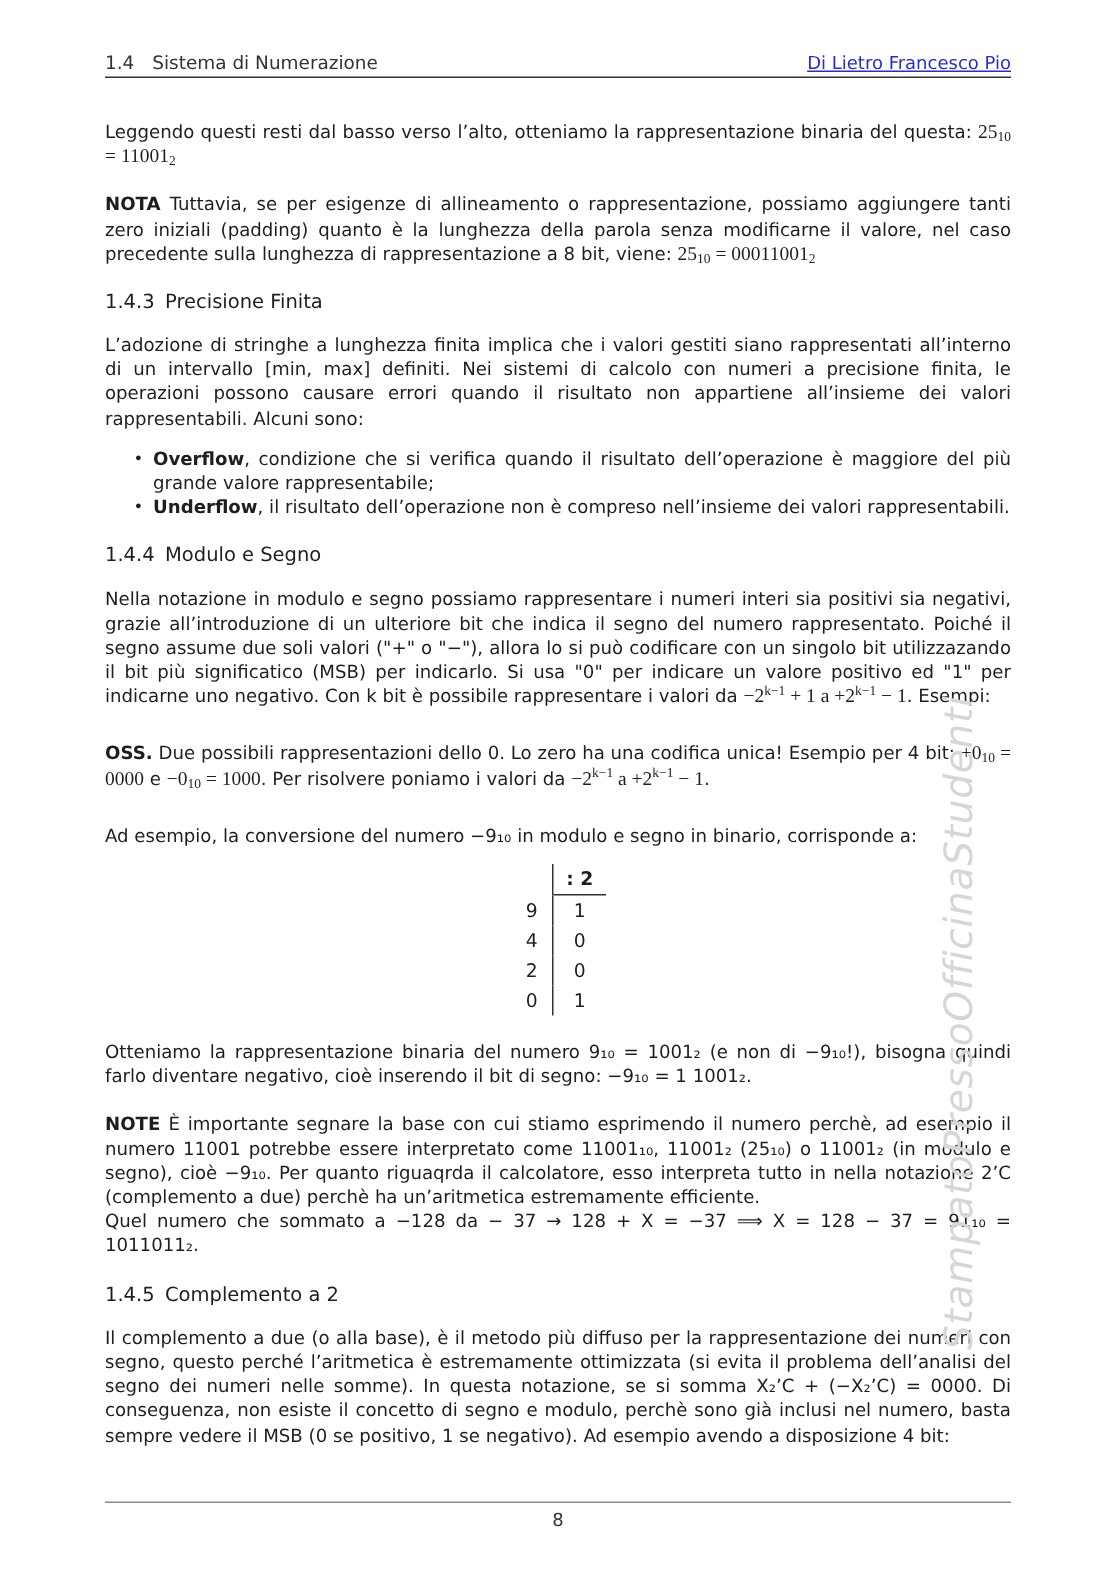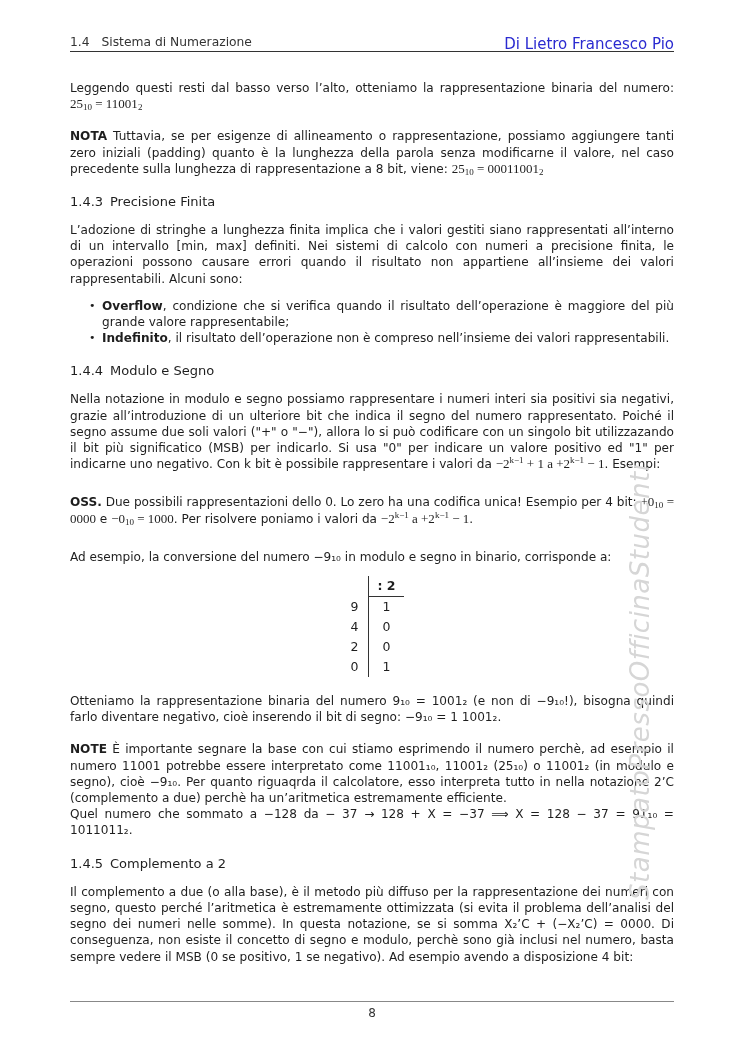--- a/index.html
+++ b/index.html
@@ -3,21 +3,21 @@
 <meta charset="utf-8">
 <style>
   html, body { margin: 0; padding: 0; background: #ffffff; }
   body { width: 744px; height: 1052px; position: relative; overflow: hidden;
          font-family: "DejaVu Sans", sans-serif; color: #1e1e1e; }
   .page { position: absolute; left: 70px; top: 0; width: 604px; height: 1052px; }
   .header { position: absolute; top: 33px; left: 0; width: 604px; height: 18px;
             font-size: 12.3px; border-bottom: 1px solid #333; }
   .header .left { position: absolute; left: 0; top: 2px; color: #333; }
   .header .left .num { margin-right: 8px; }
-  .header .right { position: absolute; right: 0; top: 2px; color: #2a2ad0; font-size: 15px; }
+  .header .right { position: absolute; right: 0; top: 2px; color: #2a2ad0; font-size: 12px; text-decoration: underline; }
   .content { position: absolute; top: 80px; left: 0; width: 604px; font-size: 12.1px; line-height: 16.2px; }
   p { margin: 0; text-align: justify; }
   .m { font-family: Liberation Serif, serif; font-size: 13px; }
   .m sub, .m sup { font-size: 9px; }
   sub { vertical-align: -2px; line-height: 0; }
   sup { vertical-align: 5px; line-height: 0; }
   b { font-weight: bold; }
   h3 { margin: 0; font-size: 13px; font-weight: normal; line-height: 18px; }
   h3 .sec-num { display: inline-block; width: 40px; }
   .gap-s { height: 11px; }
@@ -45,21 +45,21 @@
     <span class="left">
       <span class="num">1.4</span>
       <span>Sistema di Numerazione</span>
     </span>
     <span class="right">Di Lietro Francesco Pio</span>
   </div>
 
   <div class="content">
 
     <p>
-      <span>Leggendo questi resti dal basso verso l’alto, otteniamo la rappresentazione binaria del numero:</span>
+      <span>Leggendo questi resti dal basso verso l’alto, otteniamo la rappresentazione binaria del questa:</span>
       <span class="m"><span>25</span><sub>10</sub> = <span>11001</span><sub>2</sub></span>
     </p>
 
     <div class="gap-m"></div>
 
     <p>
       <b>NOTA</b>
       <span>Tuttavia, se per esigenze di allineamento o rappresentazione, possiamo aggiungere tanti zero iniziali (padding) quanto è la lunghezza della parola senza modificarne il valore, nel caso precedente sulla lunghezza di rappresentazione a 8 bit, viene:</span>
       <span class="m"><span>25</span><sub>10</sub> = <span>00011001</span><sub>2</sub></span>
     </p>
@@ -69,21 +69,21 @@
     <h3>
       <span class="sec-num">1.4.3</span><span>Precisione Finita</span>
     </h3>
     <div class="gap-s"></div>
 
     <p>L’adozione di stringhe a lunghezza finita implica che i valori gestiti siano rappresentati all’interno di un intervallo [min, max] definiti. Nei sistemi di calcolo con numeri a precisione finita, le operazioni possono causare errori quando il risultato non appartiene all’insieme dei valori rappresentabili. Alcuni sono:</p>
     <div class="gap-s"></div>
 
     <ul>
       <li><b>Overflow</b><span>, condizione che si verifica quando il risultato dell’operazione è maggiore del più grande valore rappresentabile;</span></li>
-      <li><b>Indefinito</b><span>, il risultato dell’operazione non è compreso nell’insieme dei valori rappresentabili.</span></li>
+      <li><b>Underflow</b><span>, il risultato dell’operazione non è compreso nell’insieme dei valori rappresentabili.</span></li>
     </ul>
 
     <div class="gap-m"></div>
 
     <h3>
       <span class="sec-num">1.4.4</span><span>Modulo e Segno</span>
     </h3>
     <div class="gap-s"></div>
 
     <p>

